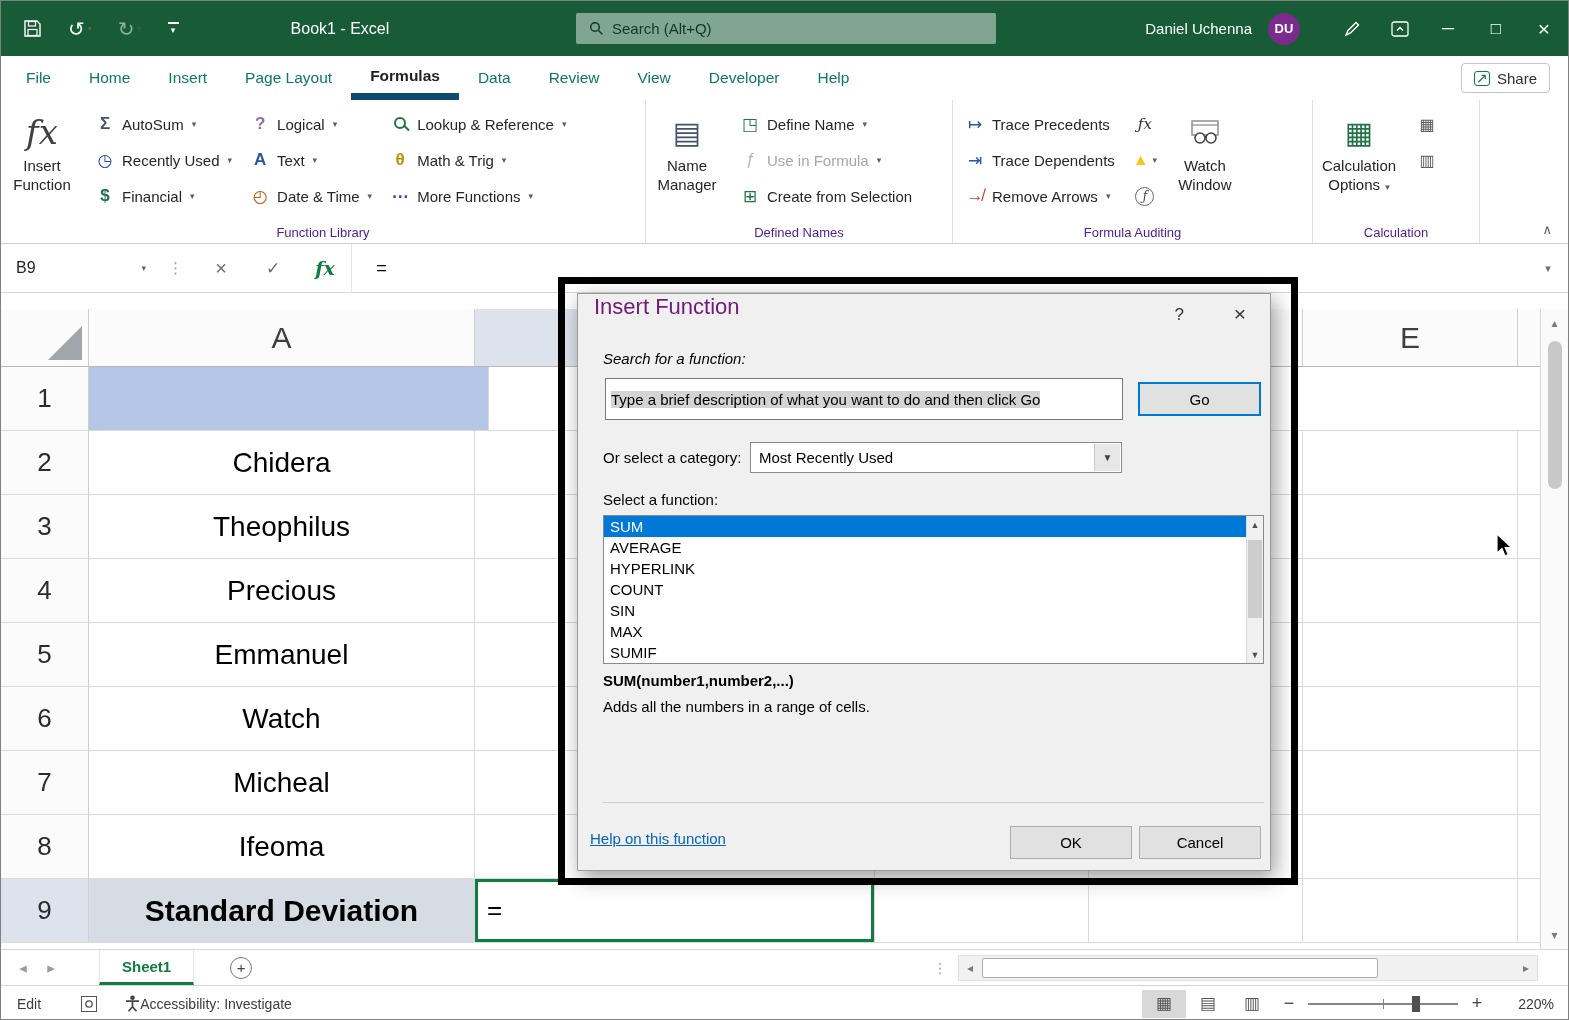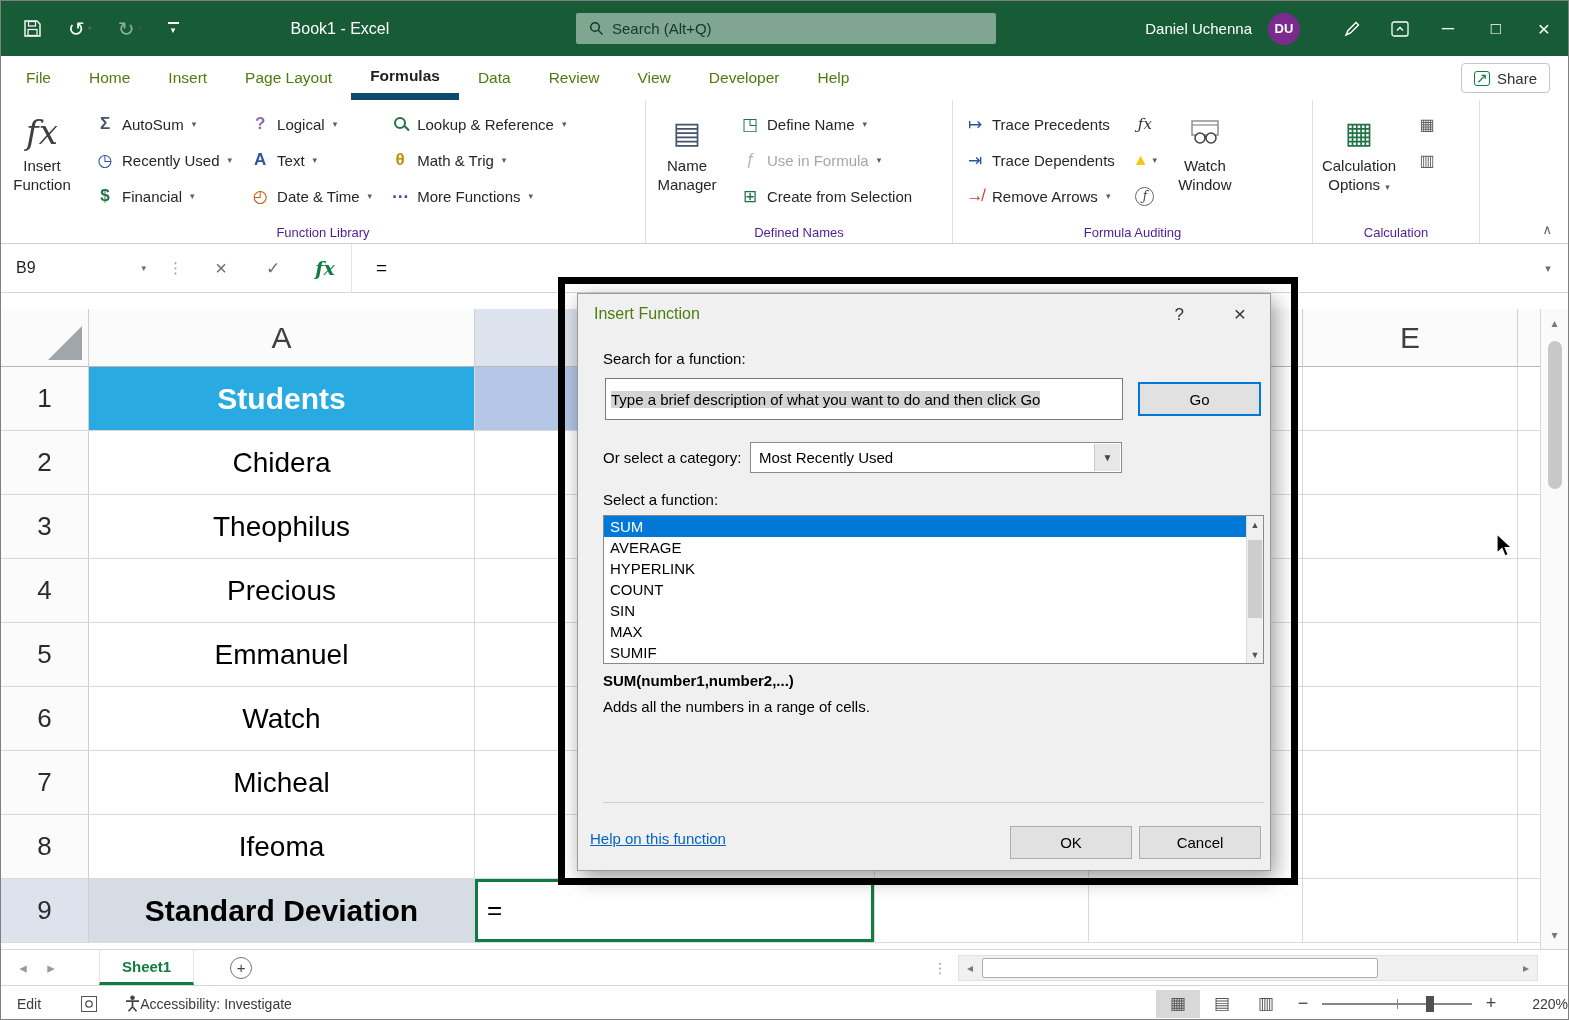--- a/index.html
+++ b/index.html
@@ -22,21 +22,21 @@
   .searchbox { position: absolute; left: 575px; top: 12px; width: 420px; height: 31px; background: rgba(255,255,255,.45); border-radius: 2px; display: flex; align-items: center; padding-left: 36px; color: #0D3B22; font-size: 15px; }
   .searchbox svg { position: absolute; left: 13px; top: 8px; }
   .tb-right { position: absolute; right: 0; top: 0; height: 55px; display: flex; align-items: center; }
   .username { font-size: 15px; margin-right: 16px; }
   .avatar { width: 32px; height: 32px; border-radius: 50%; background: #7A2B8D; display: flex; align-items: center; justify-content: center; font-size: 13px; font-weight: 700; margin-right: 28px; }
   .tbicon { width: 48px; height: 55px; display: flex; align-items: center; justify-content: center; }
   .winctl { width: 48px; height: 55px; display: flex; align-items: center; justify-content: center; font-size: 17px; color: #fff; }
 
   
   .tabsrow { position: absolute; top: 55px; left: 0; width: 100%; height: 44px; background: #fff; display: flex; align-items: stretch; padding-left: 6px; }
-  .tab { display: flex; align-items: center; padding: 0 19px; font-size: 15.5px; color: #4d7c0f; }
+  .tab { display: flex; align-items: center; padding: 0 19px; font-size: 15.5px; color: #0f766e; }
   .tab.active { font-weight: 700; color: #1f1f1f; border-bottom: 7px solid #0c4a6e; padding-top: 3px; }
   .sharebtn { position: absolute; right: 18px; top: 7px; height: 30px; border: 1px solid #C8C6C4; border-radius: 4px; display: flex; align-items: center; gap: 7px; padding: 0 12px; font-size: 15px; color: #323130; background: #fff; }
   .shareico { color: #107C41; font-size: 14px; border: 1.4px solid #107C41; border-radius: 3px; width: 16px; height: 15px; display: inline-flex; align-items: center; justify-content: center; line-height: 1; }
 
   
   .ribbon { position: absolute; top: 99px; left: 0; width: 100%; height: 144px; background: #fff; border-bottom: 1px solid #D1CFCD; display: flex; }
   .rgroup { position: relative; border-right: 1px solid #E1DFDD; height: 100%; flex-shrink: 0; }
   .gc { display: flex; height: 118px; padding-top: 4px; }
   .glabel { position: absolute; bottom: 3px; left: 0; right: 0; text-align: center; font-size: 13px; color: #4c1d95; }
   .rbig { width: 82px; display: flex; flex-direction: column; align-items: center; padding-top: 4px; font-size: 15px; color: #262626; text-align: center; line-height: 19px; }
@@ -103,30 +103,30 @@
   .sb-mode { margin-left: 16px; }
   .sb-macro { margin-left: 40px; display: flex; align-items: center; }
   .sb-acc { margin-left: 28px; display: flex; align-items: center; }
   .sb-right { margin-left: auto; display: flex; align-items: center; }
   .viewbtn { width: 44px; height: 28px; display: flex; align-items: center; justify-content: center; font-size: 17px; color: #555; }
   .viewbtn.active { background: #D8D8D8; }
   .zbtn { width: 30px; text-align: center; font-size: 18px; color: #444; }
   .zoomslider { width: 150px; height: 2px; background: #868686; position: relative; margin: 0 4px; }
   .znotch { position: absolute; left: 50%; top: -4px; width: 1px; height: 10px; background: #868686; }
   .zthumb { position: absolute; left: 69%; top: -7px; width: 8px; height: 16px; background: #505050; }
-  .zoompct { width: 58px; text-align: right; margin-left: 4px; }
+  .zoompct { width: 58px; text-align: right; margin-right: 14px; margin-left: 4px; }
 
   
   .annotation { position: absolute; left: 557px; top: 276px; width: 740px; height: 608px; border: 7px solid #000; z-index: 60; pointer-events: none; }
   .dialog { position: absolute; left: 576px; top: 292px; width: 694px; height: 578px; background: #F0F0F0; border: 1px solid #9B9B9B; box-shadow: 4px 7px 20px rgba(0,0,0,.4); z-index: 55; font-size: 15px; color: #000; }
-  .dtitle { height: 40px; display: flex; align-items: center; padding-left: 16px; font-size: 16px; color: #4d7c0f; }
+  .dtitle { height: 40px; display: flex; align-items: flex-start; padding-left: 16px; font-size: 22px; color: #701a75; }
   .dhelp { position: absolute; top: 11px; right: 86px; font-size: 17px; color: #333; }
   .dclose { position: absolute; top: 8px; right: 24px; font-size: 21px; color: #333; }
   .dlabel { position: absolute; left: 25px; }
-  .l-search { top: 56px; }
+  .l-search { top: 56px; font-style: italic; }
   .textbox { position: absolute; left: 27px; top: 84px; width: 518px; height: 42px; background: #fff; border: 1px solid #7A7A7A; display: flex; align-items: center; padding: 0 5px; overflow: hidden; white-space: nowrap; }
   .selhl { background: #D4D4D4; }
   .gobtn { position: absolute; left: 560px; top: 88px; width: 123px; height: 34px; background: #E1E1E1; border: 2px solid #0078D7; display: flex; align-items: center; justify-content: center; }
   .l-cat { top: 155px; }
   .combo { position: absolute; left: 172px; top: 148px; width: 372px; height: 31px; background: #fff; border: 1px solid #8a8a8a; display: flex; align-items: center; padding-left: 8px; }
   .comboarrow { position: absolute; right: 1px; top: 1px; bottom: 1px; width: 26px; background: #E7E7E7; border-left: 1px solid #C8C8C8; display: flex; align-items: center; justify-content: center; font-size: 10px; color: #444; }
   .l-sel { top: 197px; }
   .listbox { position: absolute; left: 25px; top: 221px; width: 661px; height: 149px; background: #fff; border: 1px solid #8a8a8a; overflow: hidden; }
   .litem { height: 21px; line-height: 21px; padding-left: 6px; }
   .litem.sel { background: #0078D7; color: #fff; }
@@ -408,21 +408,20 @@
         </div>
       <div class="hcell wA">A</div>
       <div class="hcell wB hdrsel">B</div>
       <div class="hcell wC">C</div>
       <div class="hcell wD">D</div>
       <div class="hcell wE">E</div>
       <div class="hcell wF"></div>
     </div>
     <div class="grow">
       <div class="rh">1</div>
-      <div class="cell wA a1">Students</div>
       <div class="cell wB b1"></div>
       <div class="cell wC"></div>
       <div class="cell wD"></div>
       <div class="cell wE"></div>
       <div class="cell wF"></div>
     </div>
     <div class="grow">
       <div class="rh">2</div>
       <div class="cell wA">Chidera</div>
       <div class="cell wB"></div>

